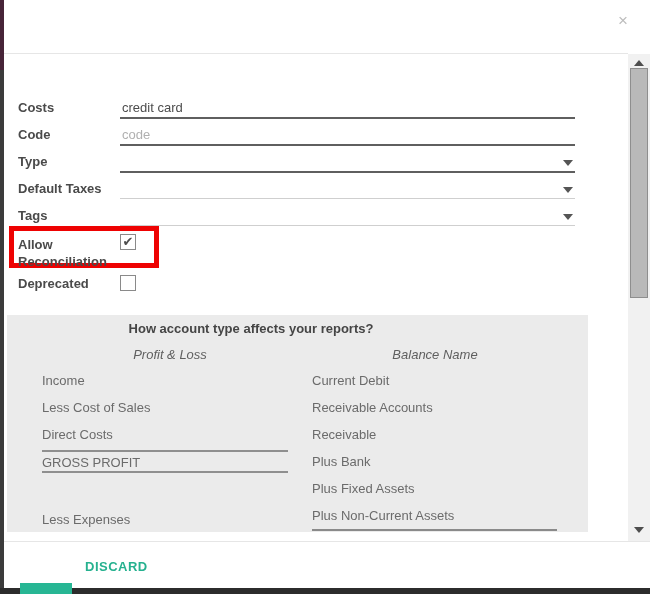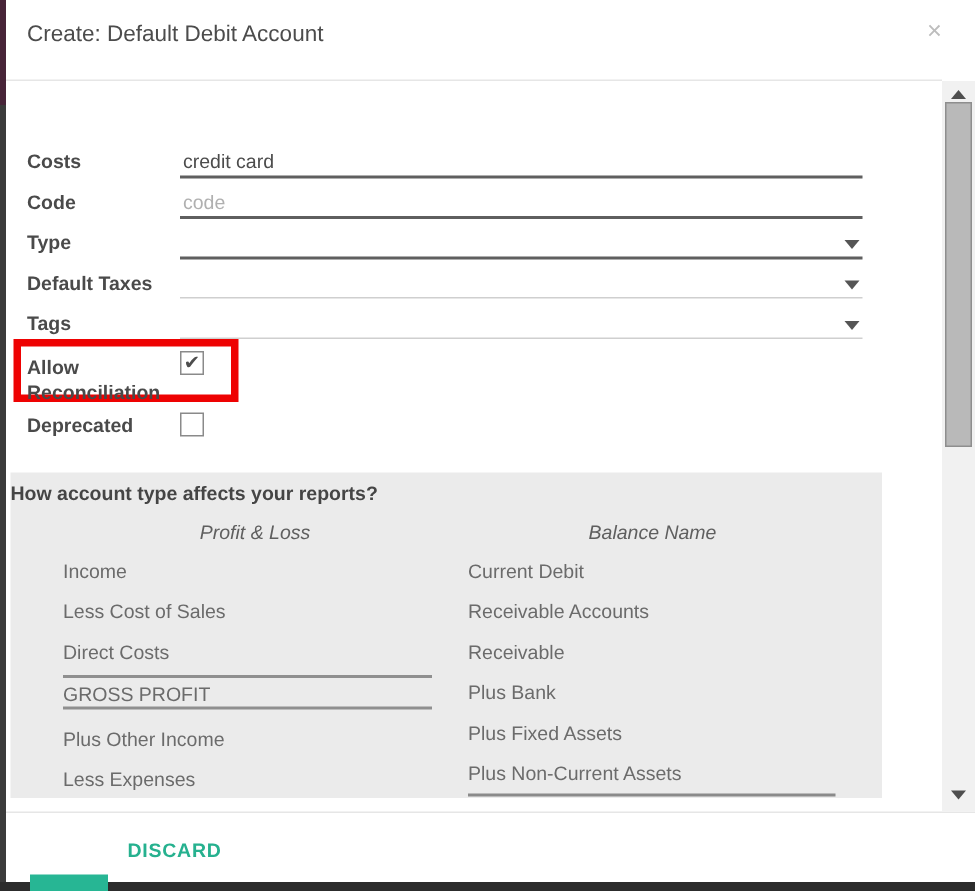--- a/index.html
+++ b/index.html
@@ -38,21 +38,21 @@
            border-left:5px solid transparent; border-right:5px solid transparent; border-top:6px solid #555; }
 
   .hl-box { position:absolute; left:9px; top:226px; width:150px; height:42px; border:5px solid #ee0202; }
   .cb-label { position:absolute; left:18px; font-size:13px; font-weight:bold; color:#4a4a4a; line-height:17px; width:100px; }
   .checkbox { position:absolute; left:120px; width:16px; height:16px; background:#fff; border:1px solid #8a8a8a;
               font-size:13px; line-height:14px; text-align:center; color:#4d4d4d; cursor:pointer; }
   .checkbox.checked::after { content:"\2714"; }
 
   
   .panel { position:absolute; left:7px; top:315px; width:581px; height:217px; background:#ebebeb; overflow:hidden; }
-  .panel-title { position:absolute; left:0; top:6px; width:488px; 
+  .panel-title { position:absolute; left:0; top:6px; width:488px; text-align:center;
                  font-size:13px; font-weight:bold; color:#454545; }
   .col-header { position:absolute; top:32px; font-size:13px; color:#5f5f5f; transform:translateX(-50%);font-style:italic; }
   .pl-item { position:absolute; left:35px; font-size:13px; color:#6b6b6b; }
   .bs-item { position:absolute; left:305px; font-size:13px; color:#6b6b6b; }
   .pl-line { position:absolute; left:35px; width:246px; height:2px; background:#8f8f8f; }
   .bs-line { position:absolute; left:305px; width:245px; height:2px; background:#8a8a8a; }
 
   
   .save-btn { position:absolute; left:20px; top:551px; width:52px; height:30px; background:#27b694; border:none;
               color:#fff; font-family:"Liberation Sans",sans-serif; font-size:13px; font-weight:bold;
@@ -65,21 +65,20 @@
 
 <div class="stage">
 
   <div class="bd-left">
       <div class="purple"></div>
     </div>
   <div class="bd-bottom"></div>
   <div class="bd-topright"></div>
 
   <div class="modal"></div>
-  <div class="title">Create: Default Debit Account</div>
   <div class="close">×</div>
   <div class="hdr-line"></div>
   <div class="body-line"></div>
 
   <div class="sb-track"></div>
   <div class="arrow-up"></div>
   <div class="sb-thumb"></div>
   <div class="arrow-down"></div>
 
   <div class="flabel" style="top:100px">Costs</div>
@@ -116,21 +115,20 @@
     <div class="panel-title">How account type affects your reports?</div>
     <div class="col-header" style="left:163px">Profit &amp; Loss</div>
     <div class="col-header" style="left:428px">Balance Name</div>
 
     <div class="pl-item" style="top:58px">Income</div>
     <div class="pl-item" style="top:85px">Less Cost of Sales</div>
     <div class="pl-item" style="top:112px">Direct Costs</div>
     <div class="pl-line" style="top:135px"></div>
     <div class="pl-item" style="top:140px">GROSS PROFIT</div>
     <div class="pl-line" style="top:156px"></div>
-    <div class="pl-item" style="top:170px">Plus Other Income</div>
     <div class="pl-item" style="top:197px">Less Expenses</div>
 
     <div class="bs-item" style="top:58px">Current Debit</div>
     <div class="bs-item" style="top:85px">Receivable Accounts</div>
     <div class="bs-item" style="top:112px">Receivable</div>
     <div class="bs-item" style="top:139px">Plus Bank</div>
     <div class="bs-item" style="top:166px">Plus Fixed Assets</div>
     <div class="bs-item" style="top:193px">Plus Non-Current Assets</div>
     <div class="bs-line" style="top:214px"></div>
   </div>

